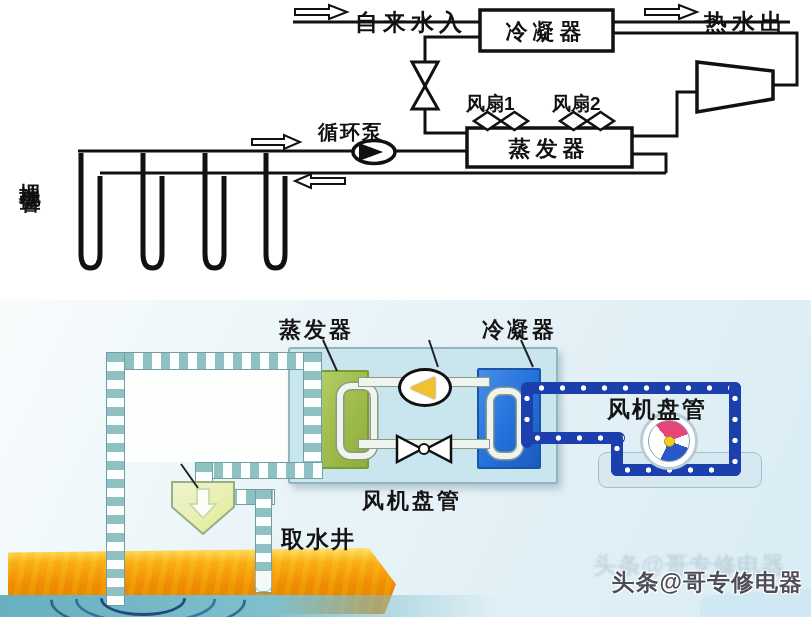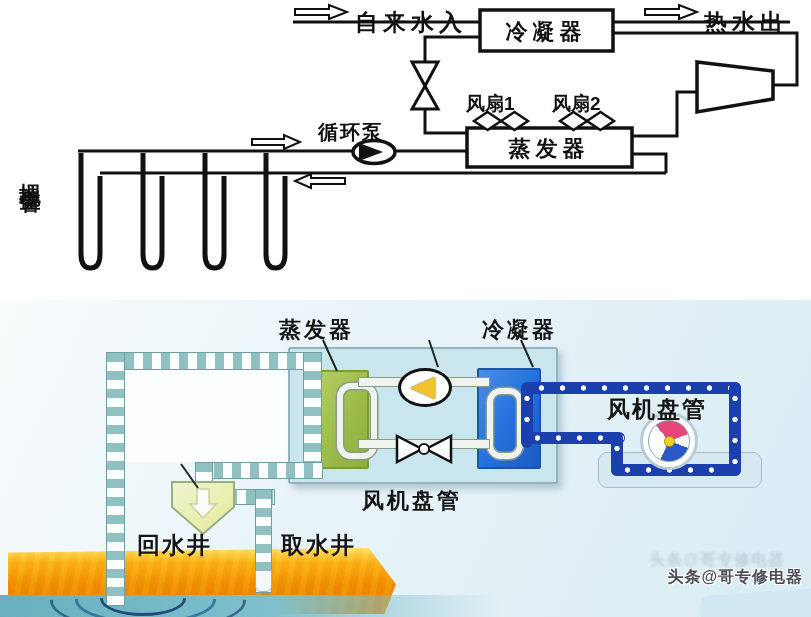--- a/index.html
+++ b/index.html
@@ -68,21 +68,21 @@
   .r1{left:100px;top:282px;width:80px;height:28px;}
   .r2{left:75px;top:276px;width:135px;height:42px;border-color:rgba(30,90,140,.7);}
   .r3{left:50px;top:270px;width:190px;height:56px;border-color:rgba(16,48,100,.6);}
   .corner-patch{left:700px;top:292px;width:120px;height:30px;background:#cfe8f4;
                 border-radius:10px 0 0 0;transform:rotate(-4deg);z-index:2;}
   .lbl{position:absolute;font-weight:bold;color:#141414;z-index:20;white-space:nowrap;}
   .lbl.s22{font-size:22px;letter-spacing:3px;}
   .lbl.s21{font-size:21px;letter-spacing:1px;}
   .lbl.s23{font-size:23px;letter-spacing:2px;}
   .pointer-svg{position:absolute;left:0;top:0;z-index:19;pointer-events:none;}
-  .watermark{position:absolute;right:8px;top:267px;font-size:16px;font-weight:bold;color:#4e4e58;
+  .watermark{position:absolute;right:8px;top:267px;font-size:23px;font-weight:bold;color:#4e4e58;
              letter-spacing:1px;z-index:30;
              text-shadow:1px 1px 0 #fff,-1px -1px 0 #fff,1px -1px 0 #fff,-1px 1px 0 #fff;}
   .watermark.ghost{right:26px;top:250px;color:#8fa3b0;opacity:.35;filter:blur(1px);text-shadow:none;}
 </style>
 </head>
 <body>
 
 <div class="screen">
 
   <svg class="top-svg" width="811" height="300" viewBox="0 0 811 300">
@@ -218,19 +218,18 @@
         <line x1="429" y1="40" x2="438" y2="67"></line>
         <line x1="521" y1="40" x2="533" y2="67"></line>
         <line x1="181" y1="164" x2="198" y2="188"></line>
       </g>
     </svg>
 
     <div class="lbl s22" style="left:279px;top:15px;">蒸发器</div>
     <div class="lbl s22" style="left:482px;top:15px;">冷凝器</div>
     <div class="lbl s23" style="left:607px;top:94px;">风机盘管</div>
     <div class="lbl s22" style="left:362px;top:186px;">风机盘管</div>
-    <div class="lbl s23" style="left:137px;top:230px;">回水井</div>
-    <div class="lbl s23" style="left:281px;top:230px;">取水井</div>
+    <div class="lbl s23" style="left:281px;top:224px;">取水井</div>
 
     <div class="watermark ghost">头条@哥专修电器</div>
     <div class="watermark">头条@哥专修电器</div>
   </div>
 </div>
 
 </body></html>

